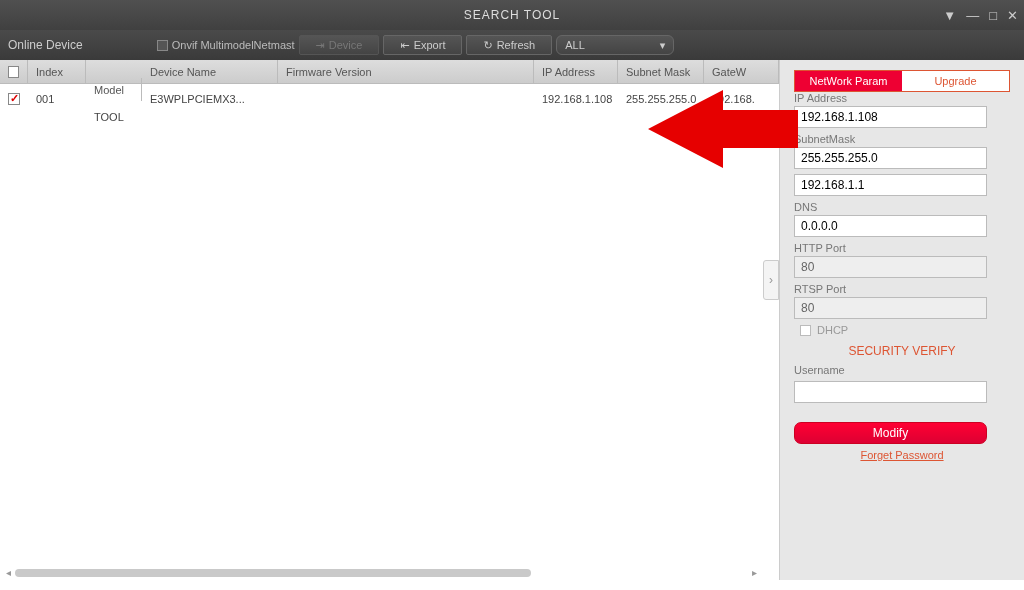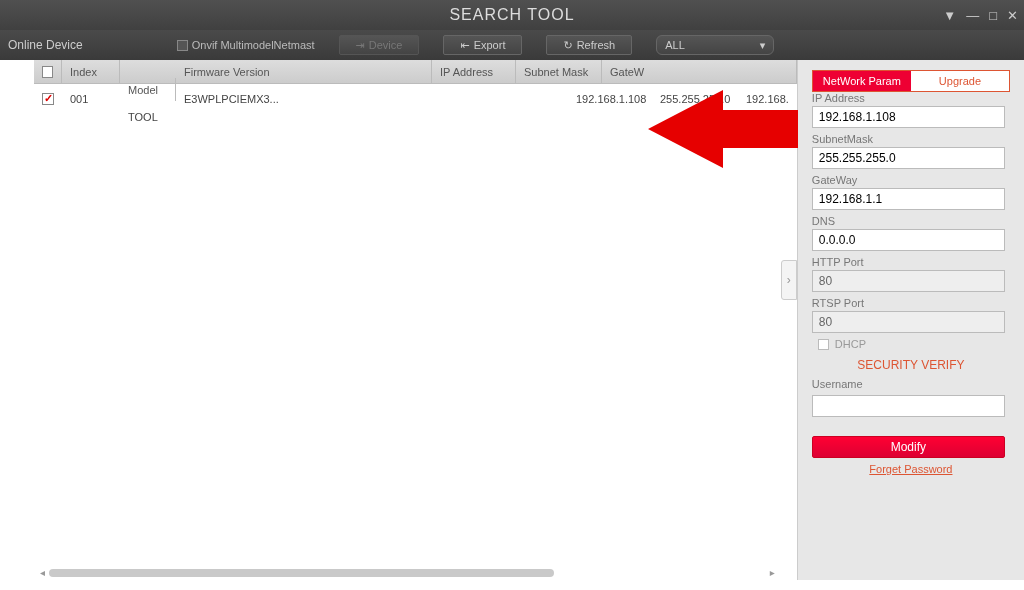--- a/index.html
+++ b/index.html
@@ -6,37 +6,37 @@
     body { width: 1024px; height: 590px; background: #fff; overflow: hidden; position: relative; }
     
     .titlebar {
       height: 30px;
       background: linear-gradient(to bottom, #505050, #404040);
       display: flex;
       align-items: center;
       justify-content: center;
       position: relative;
     }
-    .titlebar-title { color: #ddd; font-size: 16px; letter-spacing: 1px; }
+    .titlebar-title { color: #ddd; font-size: 12px; letter-spacing: 1px; }
     .titlebar-controls {
       position: absolute;
       right: 6px;
       display: flex;
       gap: 10px;
       align-items: center;
     }
     .titlebar-controls span { color: #ccc; font-size: 13px; cursor: pointer; }
     
     .toolbar {
       height: 30px;
       background: linear-gradient(to bottom, #4a4a4a, #3a3a3a);
       display: flex;
       align-items: center;
       padding: 0 8px;
-      gap: 24px;
+      gap: 4px;
     }
     .online-device { color: #ccc; font-size: 12px; margin-right: 70px; }
     .toolbar-check {
       display: flex;
       align-items: center;
       gap: 4px;
       color: #bbb;
       font-size: 11px;
     }
     .toolbar-check .cb {
@@ -67,21 +67,20 @@
       display: flex;
       align-items: center;
       justify-content: space-between;
       cursor: pointer;
       border-radius: 6px;
     }
     
     .content {
       display: flex;
       height: 520px;
-      padding-left: 34px;
     }
     
     .left-panel { flex: 1; display: flex; flex-direction: column; position: relative; }
     
     .table-header {
       height: 24px;
       background: linear-gradient(to bottom, #ddd, #ccc);
       display: flex;
       align-items: center;
       font-size: 11px;
@@ -200,21 +199,21 @@
     
     .modify-btn {
       width: 193px;
       height: 22px;
       background: linear-gradient(to bottom, #f03, #d03);
       border: 1px solid #c02;
       color: #fff;
       font-size: 12px;
       cursor: pointer;
       margin-top: 14px;
-      border-radius: 2px;
+      border-radius: 7px;
     }
     .forget-pw {
       display: block;
       text-align: center;
       color: #d53;
       font-size: 11px;
       margin-top: 5px;
       text-decoration: underline;
       cursor: pointer;
     }
@@ -267,20 +266,21 @@
 </div>
 
 <div class="content">
   <div class="left-panel">
     <div class="table-header">
       <div class="col-check">
           <span class="cb"></span>
         </div>
       <div class="col-index">Index</div>
       <div class="col-model">Model</div>
+      <div class="col-dname">Device Name</div>
       <div class="col-fw">Firmware Version</div>
       <div class="col-ip">IP Address</div>
       <div class="col-sub">Subnet Mask</div>
       <div class="col-gw">GateW</div>
     </div>
 
     <div class="table-row">
       <div class="col-check">
           <span class="cb"></span>
         </div>
@@ -314,21 +314,20 @@
 
     <div class="form-group">
       <label>IP Address</label>
       <input type="text" value="192.168.1.108" style="">
     </div>
     <div class="form-group">
       <label>SubnetMask</label>
       <input type="text" value="255.255.255.0" style="">
     </div>
     <div class="form-group">
-      <label>GateWay</label>
       <input type="text" value="192.168.1.1" style="">
     </div>
     <div class="form-group">
       <label>DNS</label>
       <input type="text" value="0.0.0.0" style="">
     </div>
     <div class="form-group">
       <label>HTTP Port</label>
       <input type="text" class="readonly" value="80" style="">
     </div>

